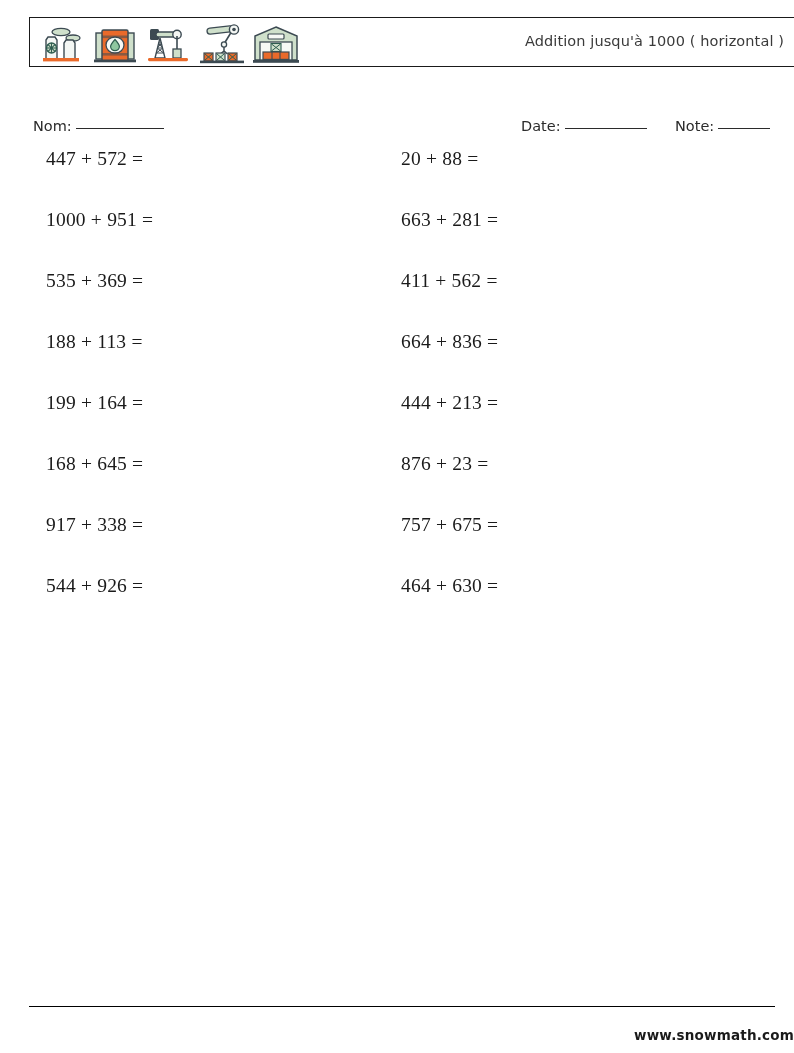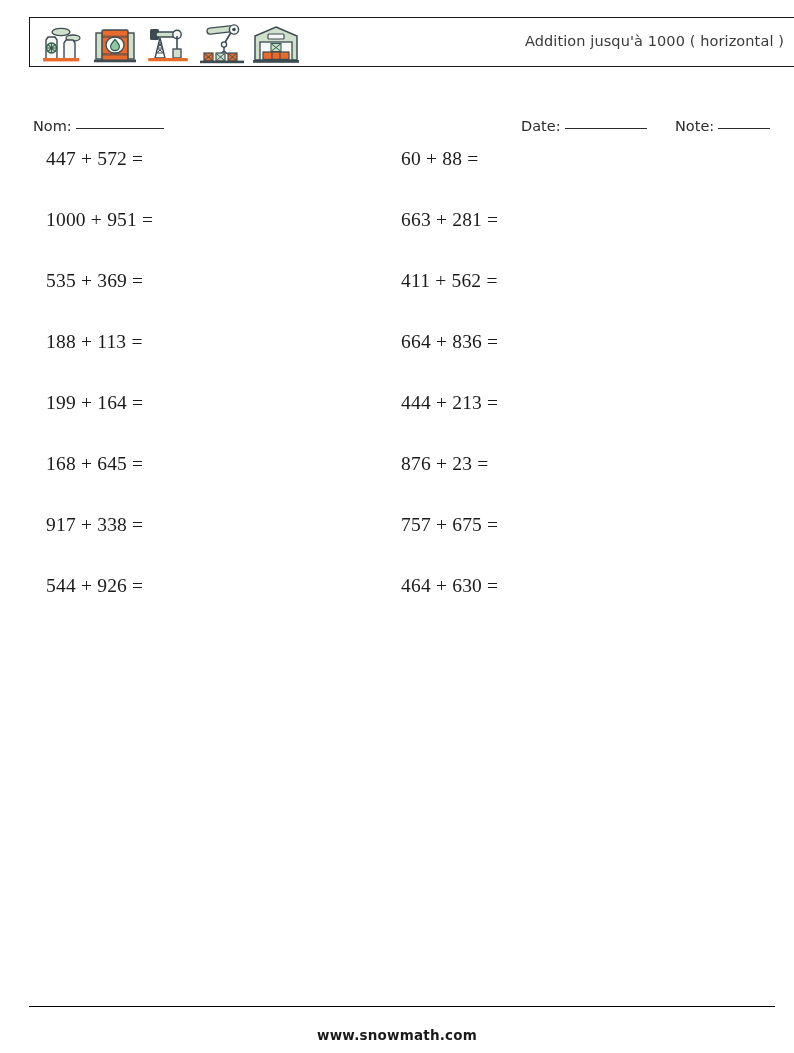--- a/index.html
+++ b/index.html
@@ -107,21 +107,21 @@
     top: 1006px;
     width: 746px;
     height: 0;
     border-top: 1.8px solid #000000;
   }
   .footer-text {
     position: absolute;
     left: 0;
     top: 1027px;
     width: 794px;
-    text-align: center;
+    text-align: right;
     font-size: 13.5px;
     font-weight: bold;
     color: #1a1a1a;
     letter-spacing: 0.2px;
   }
 </style>
 </head>
 <body>
 
 <div class="header-box">
@@ -214,21 +214,21 @@
   <div class="meta-field meta-note">
     <span class="lbl">Note:</span><span class="blank"></span>
   </div>
 
 </div>
 
 <div class="problems">
 
   <div class="prob-row">
     <div class="prob col-left">447 + 572 =</div>
-    <div class="prob col-right">60 + 88 =</div>
+    <div class="prob col-right">20 + 88 =</div>
   </div>
 
   <div class="prob-row">
     <div class="prob col-left">1000 + 951 =</div>
     <div class="prob col-right">663 + 281 =</div>
   </div>
 
   <div class="prob-row">
     <div class="prob col-left">535 + 369 =</div>
     <div class="prob col-right">411 + 562 =</div>

